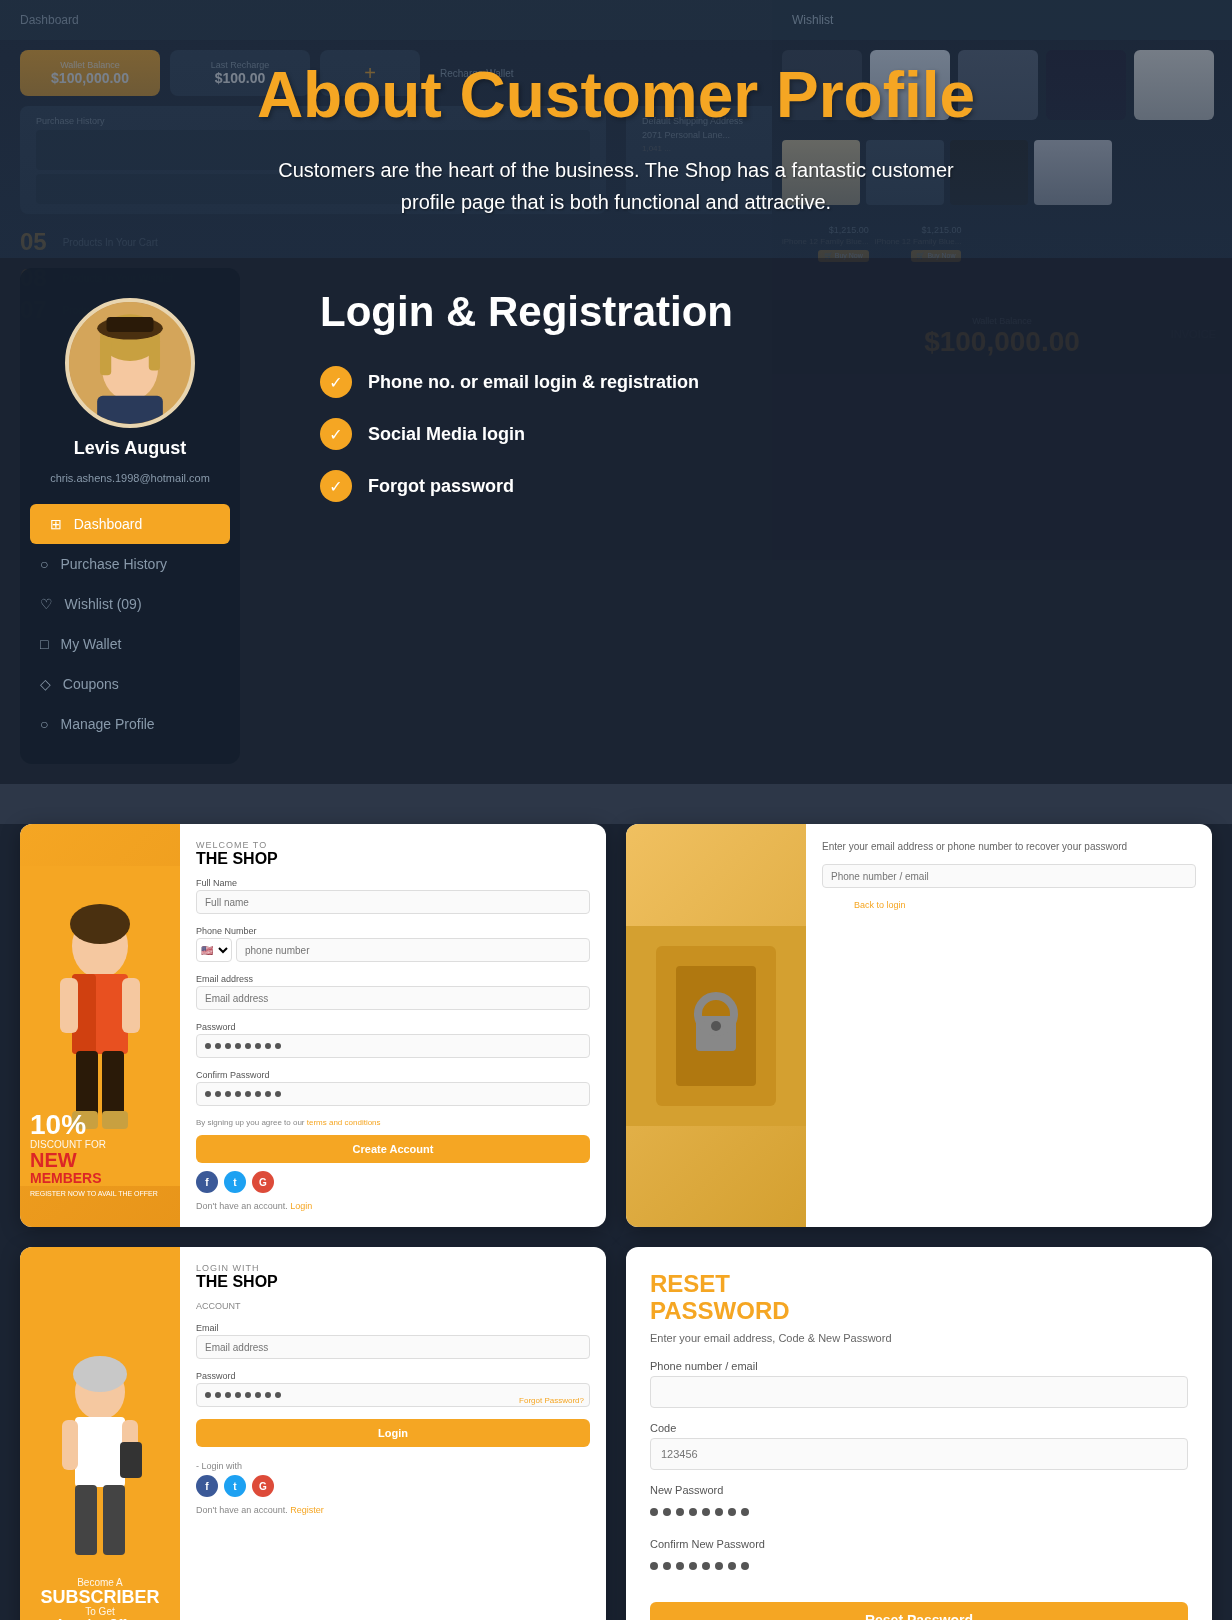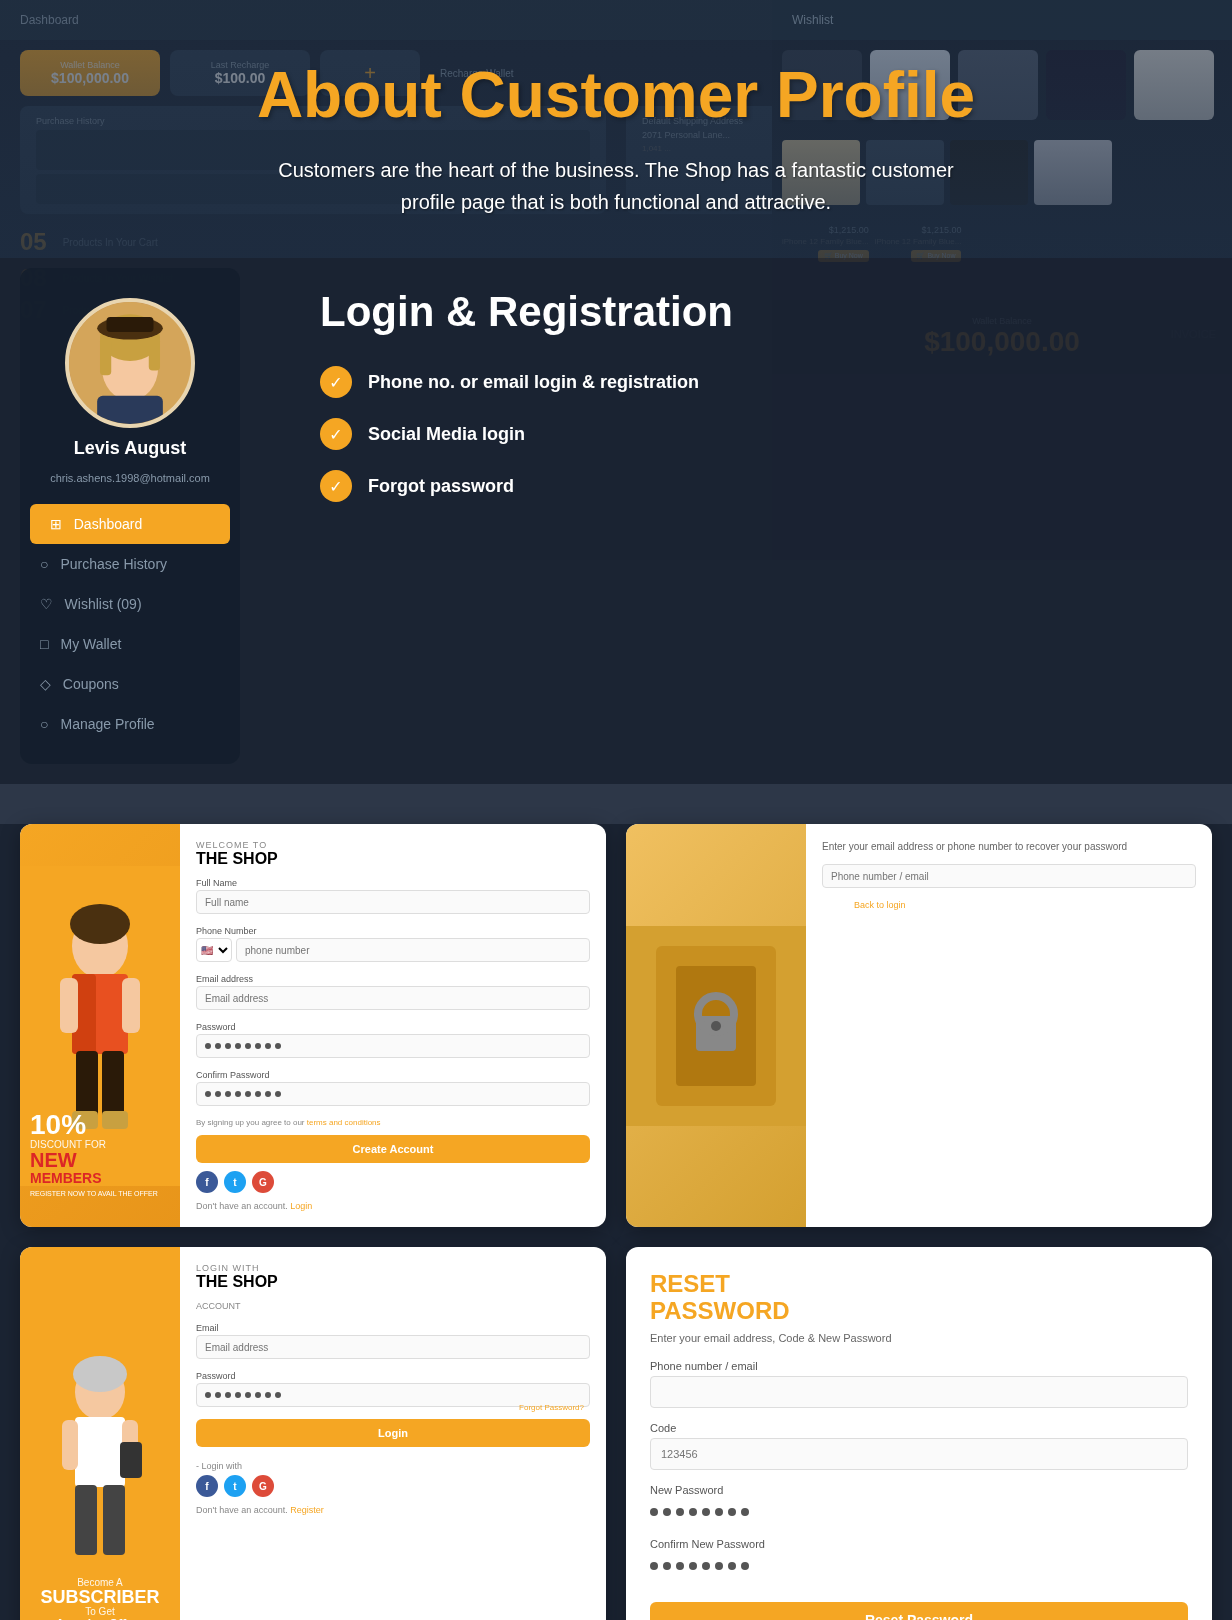--- a/index.html
+++ b/index.html
@@ -842,21 +842,21 @@
           <div class="password-dots">
             <div class="dot"></div>
                 <div class="dot"></div>
                 <div class="dot"></div>
                 <div class="dot"></div>
                 <div class="dot"></div>
                 <div class="dot"></div>
                 <div class="dot"></div>
                 <div class="dot"></div>
           </div>
-          <span style="position:absolute;right:6px;top:20px;font-size:8px;color:#f5a623;">Forgot Password?</span>
+          <span style="position:absolute;right:6px;top:13px;font-size:8px;color:#f5a623;">Forgot Password?</span>
         </div>
       </div>
       <button class="create-btn">Login</button>
       <div style="font-size:9px;color:#888;margin:6px 0 4px;">- Login with</div>
       <div class="social-row">
         <div class="social-icon social-fb">f</div>
         <div class="social-icon social-tw">t</div>
         <div class="social-icon social-gm">G</div>
       </div>
       <div class="login-link">

